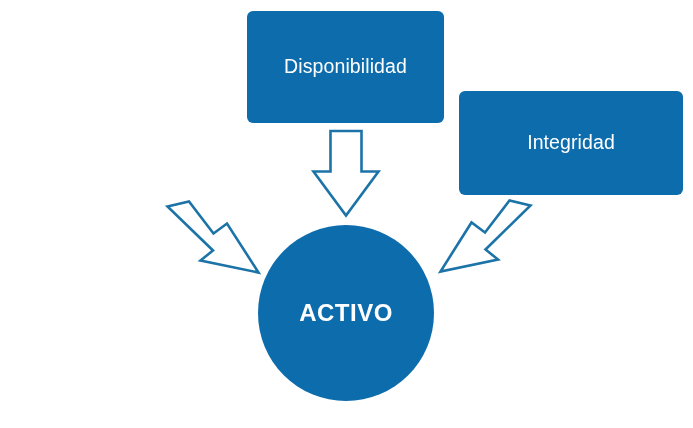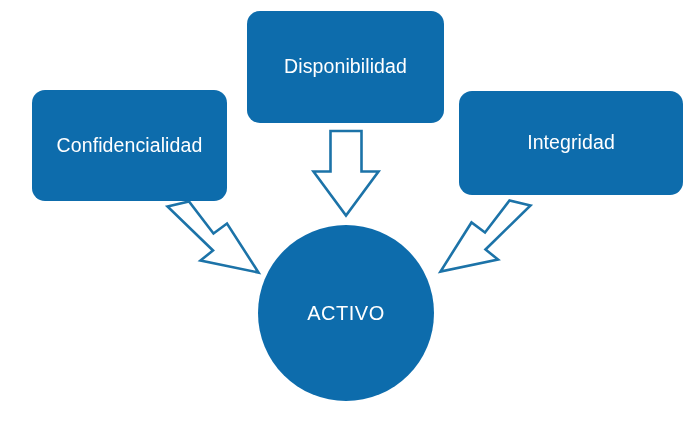--- a/index.html
+++ b/index.html
@@ -22,21 +22,21 @@
     left: 0;
     top: 0;
     width: 693px;
     height: 428px;
   }
   .node-box {
     position: absolute;
     display: flex;
     align-items: center;
     justify-content: center;
-    border-radius: 13px;
+    border-radius: 6px;
     box-sizing: border-box;
     padding: 4px 10px;
   }
   .node-label {
     color: #ffffff;
     font-size: 19.5px;
     line-height: 1.2;
     letter-spacing: 0.1px;
     text-align: center;
     white-space: nowrap;
@@ -64,41 +64,39 @@
     left: 258px;
     top: 225px;
     width: 176px;
     height: 176px;
     border-radius: 50%;
     display: flex;
     align-items: center;
     justify-content: center;
   }
   #circle-activo .node-label {
-    font-size: 20px;
+    font-size: 24px;
     letter-spacing: 0.5px;
+    font-weight: bold;
   }
 </style>
 </head>
 <body>
 
 <div id="diagram-canvas">
 
   <svg id="diagram-svg" viewBox="0 0 693 428">
 
     <polygon points="330.5,131 361.5,131 361.5,171.5 378.5,171.5 346,215.5 313.5,171.5 330.5,171.5" fill="#ffffff" stroke="#1c73a8" stroke-width="2.6" stroke-linejoin="miter"></polygon>
 
     <polygon points="167.5,206.5 189,201.5 213.5,233.5 227,223.5 258.5,272.5 200.5,260.5 213,250.5" fill="#ffffff" stroke="#1c73a8" stroke-width="2.6" stroke-linejoin="miter"></polygon>
 
     <polygon points="530.5,205.5 509.5,200.5 485,232.5 471.5,222.5 440.5,271.5 498,259.5 485.5,249.5" fill="#ffffff" stroke="#1c73a8" stroke-width="2.6" stroke-linejoin="miter"></polygon>
   </svg>
 
-  <div class="node-box" id="box-confidencialidad" style="background:#0d6cac;">
-    <span class="node-label">Confidencialidad</span>
-  </div>
 
   <div class="node-box" id="box-disponibilidad" style="background:#0d6cac;">
     <span class="node-label">Disponibilidad</span>
   </div>
 
   <div class="node-box" id="box-integridad" style="background:#0d6cac;">
     <span class="node-label">Integridad</span>
   </div>
 
   <div id="circle-activo" style="background:#0d6cac;">

